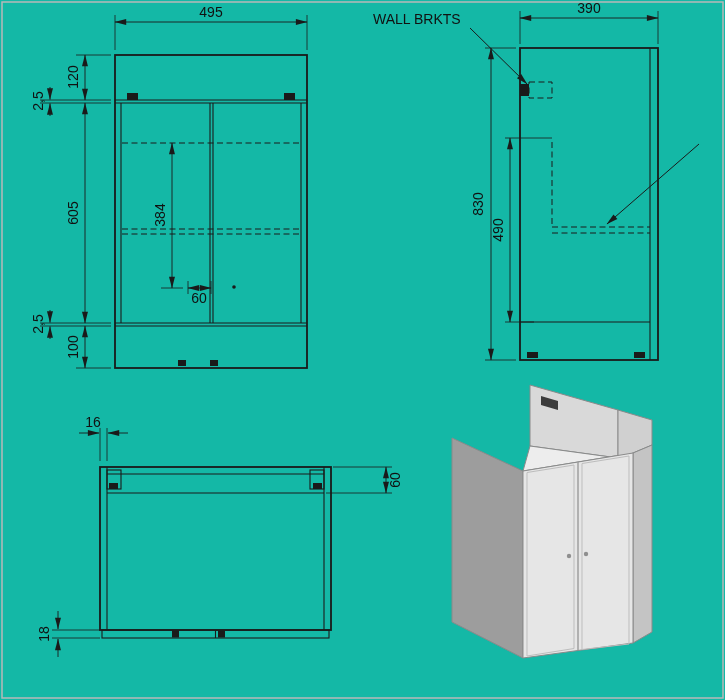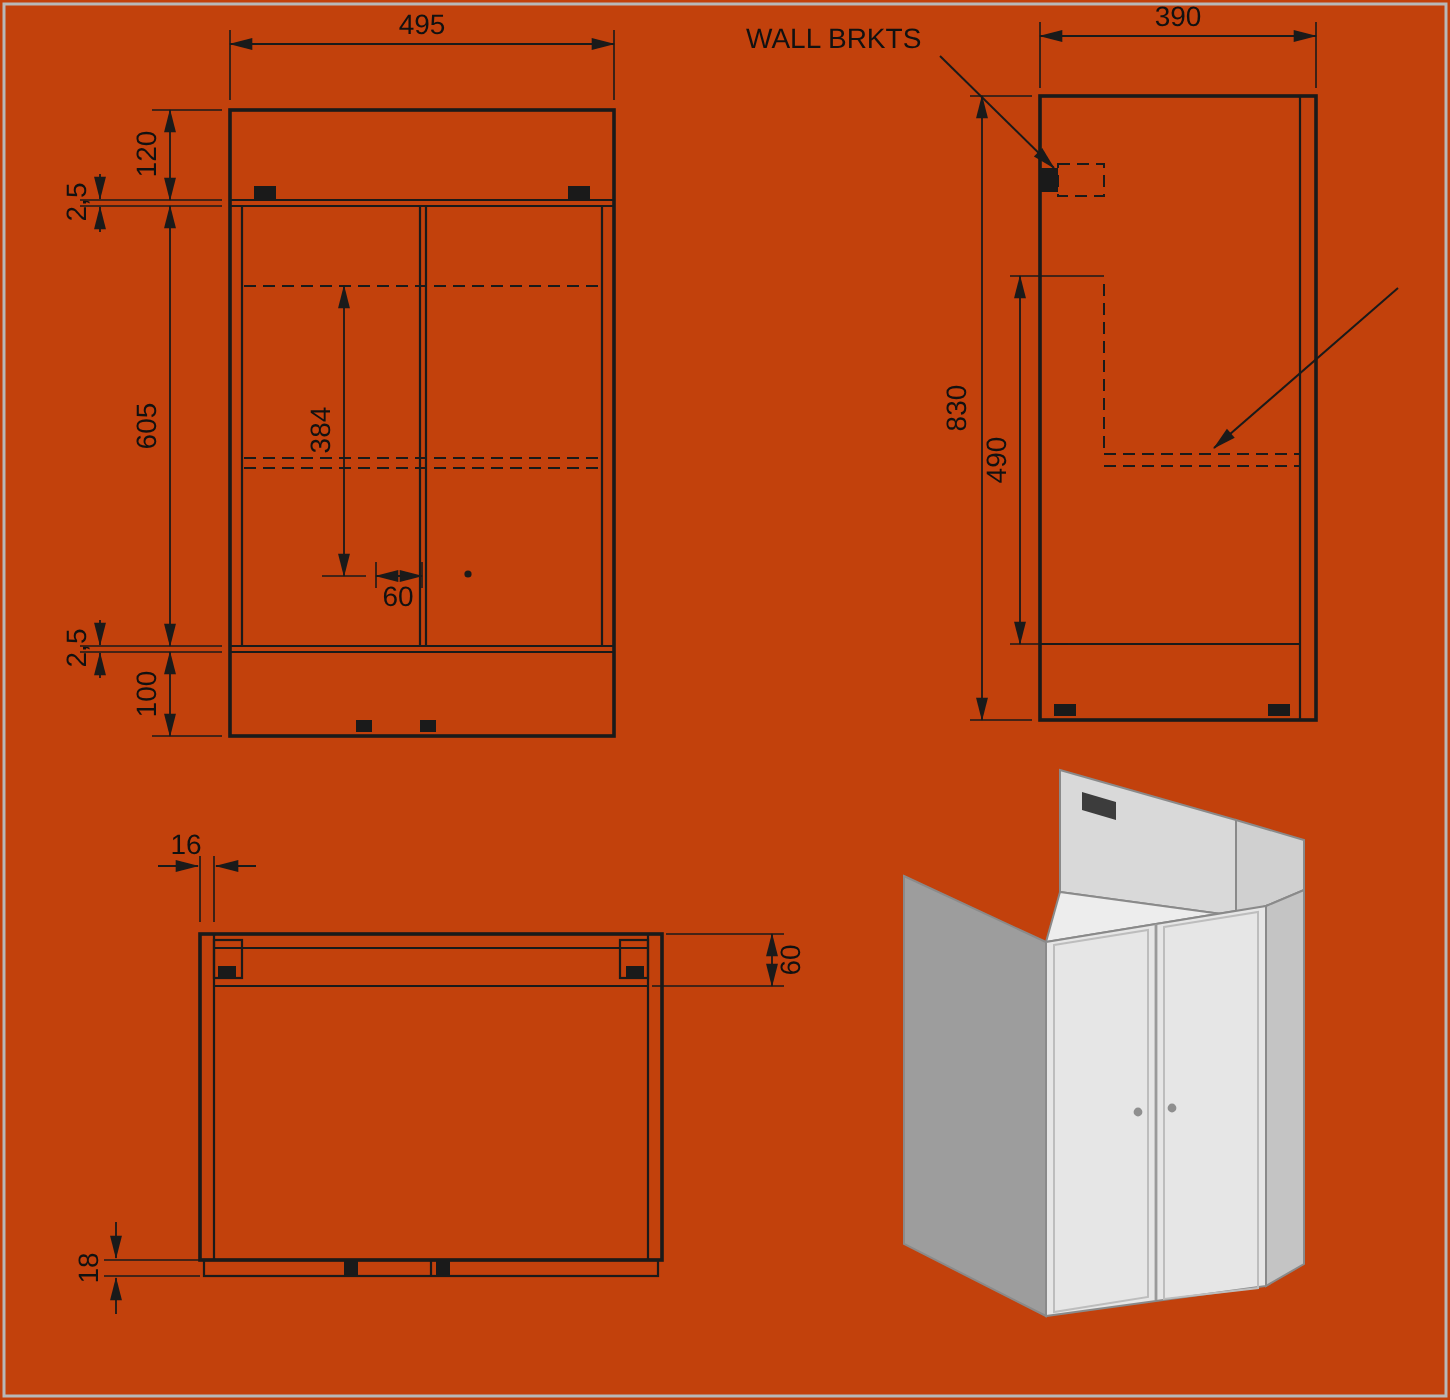--- a/index.html
+++ b/index.html
@@ -1,17 +1,17 @@
 <!DOCTYPE html>
 <html><head>
 <meta charset="utf-8">
 <style>
   html, body { margin: 0; padding: 0; background: #ffffff; }
   body { width: 725px; height: 700px; font-family: "Liberation Sans", sans-serif; }
-  .sheet { position: relative; width: 725px; height: 700px; background: #c2410c; overflow: hidden; }
+  .sheet { position: relative; width: 725px; height: 700px; background: #14b8a6; overflow: hidden; }
   svg { display: block; }
   .obj  { stroke: #1a1a1a; fill: none; stroke-width: 1.8; }
   .thin { stroke: #1a1a1a; fill: none; stroke-width: 1.1; }
   .dash { stroke: #1a1a1a; fill: none; stroke-width: 1;   stroke-dasharray: 6 3.5; }
   .dim  { stroke: #1a1a1a; fill: none; stroke-width: 0.9; }
   .wit  { stroke: #1a1a1a; fill: none; stroke-width: 0.8; }
   .lead { stroke: #1a1a1a; fill: none; stroke-width: 1; }
   .solidfill { fill: #1a1a1a; stroke: none; }
   .dimtext { font-family: "Liberation Sans", sans-serif; font-size: 14px; fill: #111111; }
   .isoEdge  { stroke: #8a8a8a; stroke-width: 1; }

